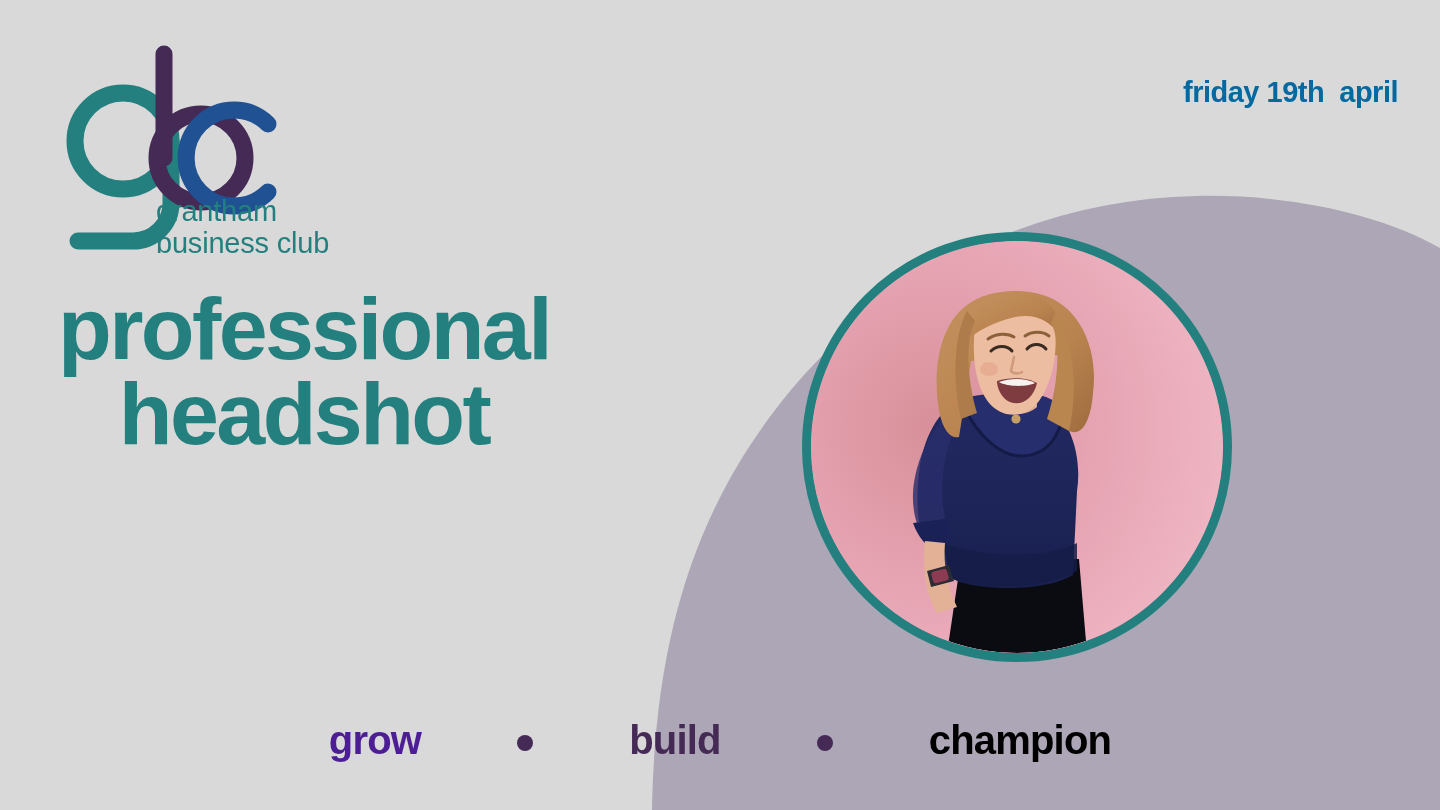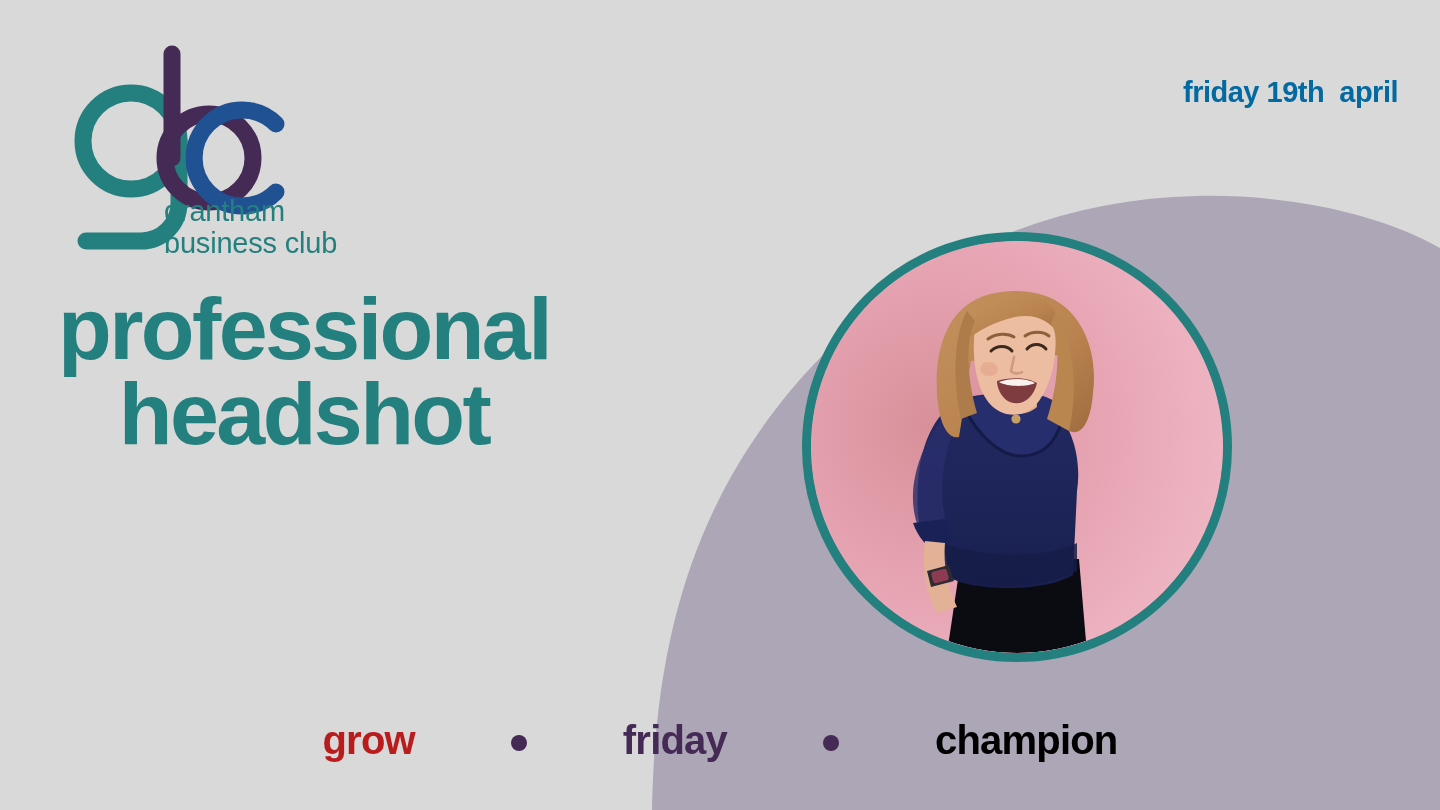--- a/index.html
+++ b/index.html
@@ -21,21 +21,21 @@
   .blob-layer {
     position: absolute;
     inset: 0;
     z-index: 1;
     pointer-events: none;
   }
 
   
   .logo-block {
     position: absolute;
-    left: 64px;
+    left: 56px;
     top: 40px;
     z-index: 5;
     width: 300px;
     height: 230px;
   }
   .logo-mark {
     position: absolute;
     left: 0;
     top: 0;
   }
@@ -120,21 +120,21 @@
     z-index: 6;
     display: flex;
     align-items: center;
     justify-content: center;
     gap: 0;
     font-size: 40px;
     font-weight: bold;
     letter-spacing: -0.8px;
   }
   .tag-word { padding: 0 0; }
-  .tag-grow { color: #b91c1c; }
+  .tag-grow { color: #4c1d95; }
   .tag-build { color: #452A56; }
   .tag-champion { color: #000000; }
   .tag-dot {
     width: 16px;
     height: 16px;
     border-radius: 50%;
     background: #452A56;
     margin: 0 96px;
     flex: 0 0 auto;
     position: relative;
@@ -278,18 +278,18 @@
           <path fill="#2B2B33" d="M116,330 L138,324 L143,340 L120,346 Z"></path>
           <rect x="121" y="329" width="16" height="12" rx="3" fill="#8D3B52" transform="rotate(-15 129 335)"></rect>
         </g>
       </svg>
     </div>
   </div>
 
   <div class="tagline">
     <span class="tag-word tag-grow">grow</span>
     <span class="tag-dot"></span>
-    <span class="tag-word tag-build">friday</span>
+    <span class="tag-word tag-build">build</span>
     <span class="tag-dot"></span>
     <span class="tag-word tag-champion">champion</span>
   </div>
 
 </div>
 
 </body></html>

